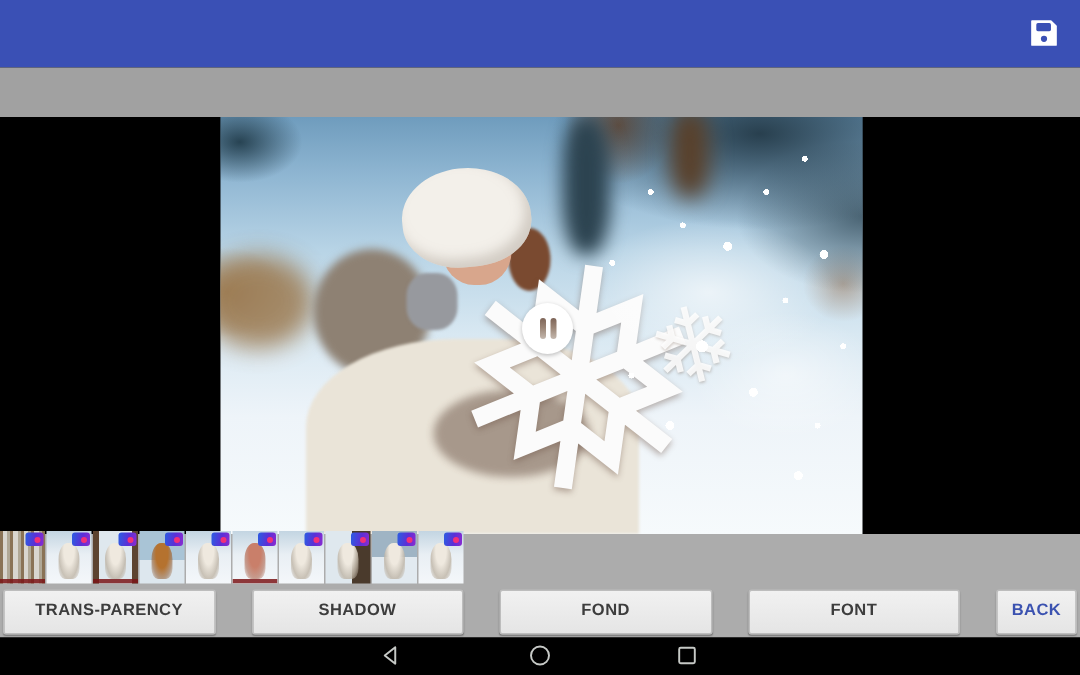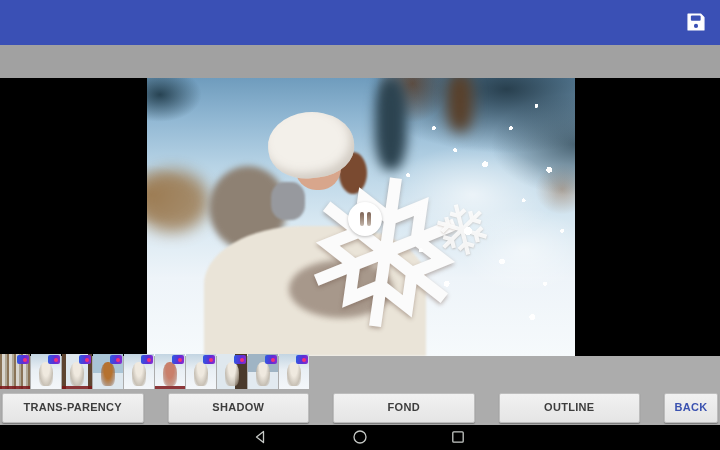--- a/index.html
+++ b/index.html
@@ -156,21 +156,21 @@
     </div>
   <div class="thumb t10">
       <span class="badge"></span>
     </div>
 </div>
 
 <div class="action-row">
   <button class="act-btn">TRANS-PARENCY</button>
   <button class="act-btn">SHADOW</button>
   <button class="act-btn">FOND</button>
-  <button class="act-btn">OUTLINE</button>
+  <button class="act-btn">FONT</button>
   <button class="act-btn accent">BACK</button>
 </div>
 
 <div class="navbar">
   <button class="nav-btn nav-back" aria-label="Back">
     <span>
       <svg width="16" height="16" viewBox="0 0 16 16">
           <path d="M11.5 2.5 L4.5 8 L11.5 13.5 Z" fill="none" stroke="#c6c9c6" stroke-width="1.3" stroke-linejoin="round"></path>
         </svg>
     </span>

